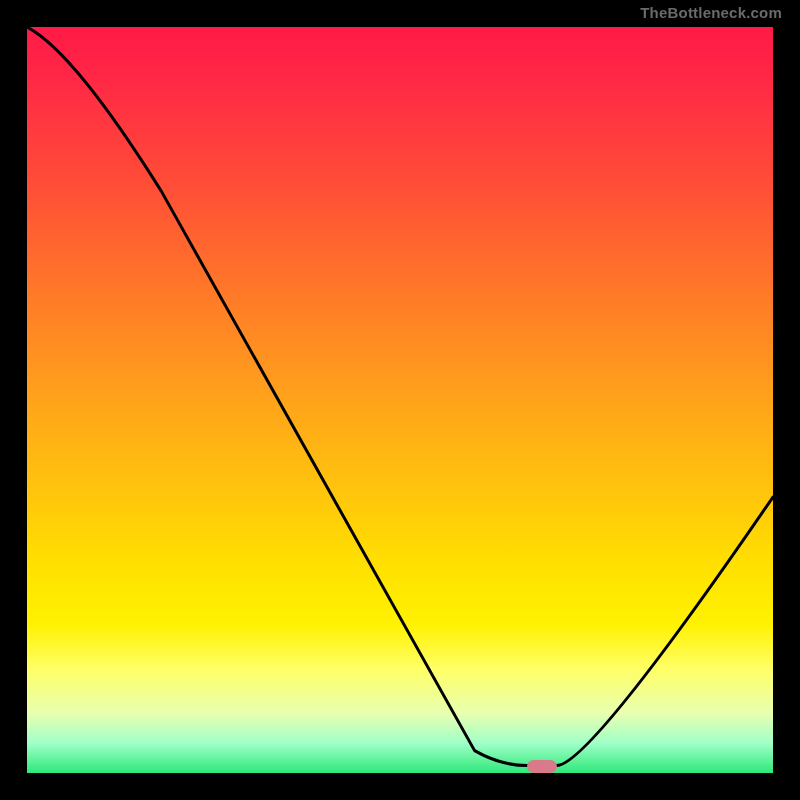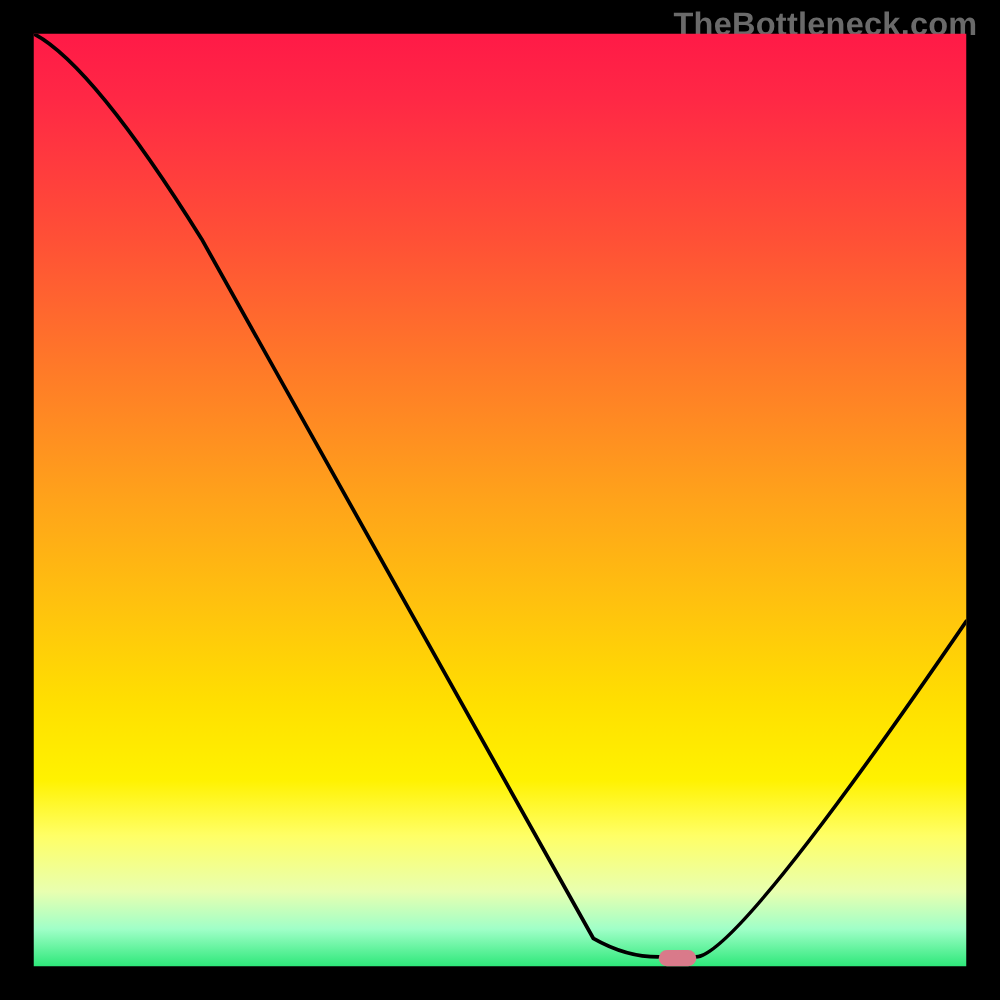--- a/index.html
+++ b/index.html
@@ -34,21 +34,21 @@
       #e8ffb0 92%,
       #a0ffc8 96%,
       #2ee87a 100%
     );
   }
   .watermark {
     position: absolute;
     top: 4px;
     right: 18px;
     font-family: Arial, Helvetica, sans-serif;
-    font-size: 26px;
+    font-size: 15px;
     font-weight: 600;
     color: #6a6a6a;
     letter-spacing: 0.2px;
   }
   svg.curve {
     position: absolute;
     left: 0;
     top: 0;
     width: 746px;
     height: 746px;

